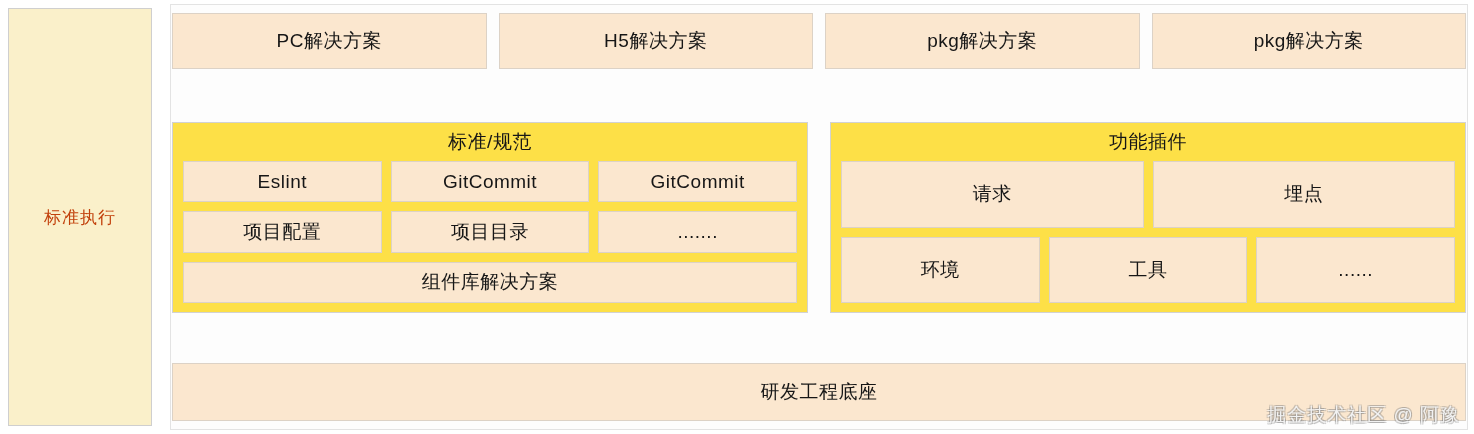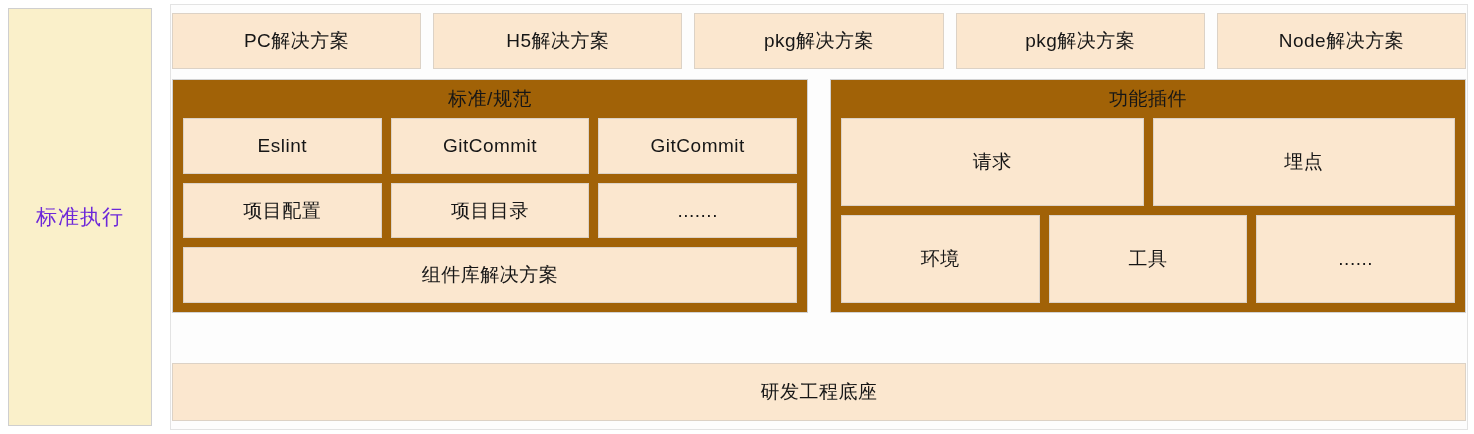--- a/index.html
+++ b/index.html
@@ -28,22 +28,22 @@
     width: 144px;
     height: 418px;
     background: #faf0ca;
     border: 1px solid #cfcfcf;
     box-sizing: border-box;
     display: flex;
     align-items: center;
     justify-content: center;
   }
   .pillar-label {
-    font-size: 21px;
-    color: #6d28d9;
+    font-size: 17px;
+    color: #c2410c;
     letter-spacing: 1px;
   }
 
   
   .frame {
     position: absolute;
     left: 170px;
     top: 4px;
     width: 1298px;
     height: 426px;
@@ -81,26 +81,27 @@
 
   
   .groups-row {
     display: flex;
     gap: 22px;
     flex: 1 1 auto;
     min-height: 0;
   }
   .group {
     flex: 1 1 0;
-    background: #a16207;
+    background: #fde047;
     border: 1px solid #d2d2d2;
     box-sizing: border-box;
     padding: 0 10px 9px 10px;
     display: flex;
     flex-direction: column;
+    margin-top: 43px;
   }
   .group-title {
     height: 38px;
     line-height: 38px;
     text-align: center;
     font-size: 19px;
     color: #161616;
     letter-spacing: 0.5px;
     flex: none;
   }
@@ -153,21 +154,20 @@
     <span class="pillar-label">标准执行</span>
   </div>
 
   <div class="frame">
 
     <div class="solutions-row" id="solutions-row">
         <div class="box">PC解决方案</div>
         <div class="box">H5解决方案</div>
         <div class="box">pkg解决方案</div>
         <div class="box">pkg解决方案</div>
-        <div class="box">Node解决方案</div>
       </div>
 
     <div class="groups-row" id="groups-row">
         <div class="group">
           <div class="group-title">标准/规范</div>
           <div class="group-body">
             <div class="group-row">
               <div class="box">Eslint</div>
               <div class="box">GitCommit</div>
               <div class="box">GitCommit</div>
@@ -194,13 +194,14 @@
               <div class="box">工具</div>
               <div class="box">......</div>
             </div>
           </div>
         </div>
       </div>
 
     <div class="box base-bar">研发工程底座</div>
   </div>
 
+  <div class="watermark">掘金技术社区 @ 阿豫</div>
 </div>
 
 </body></html>

